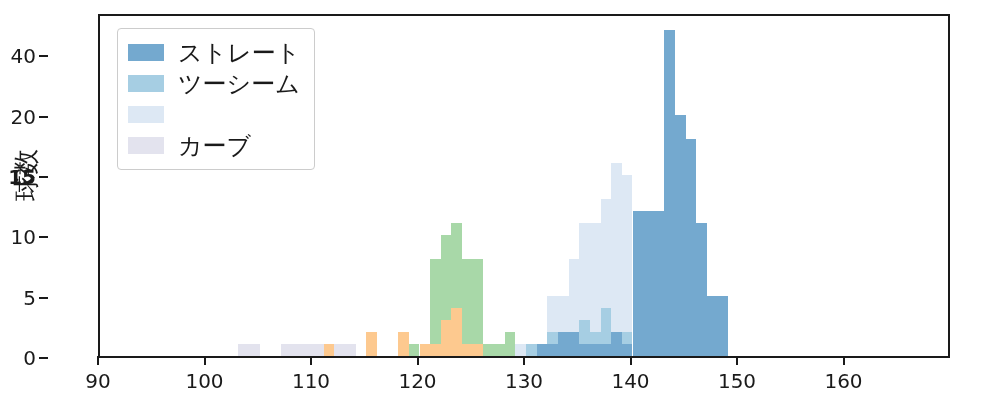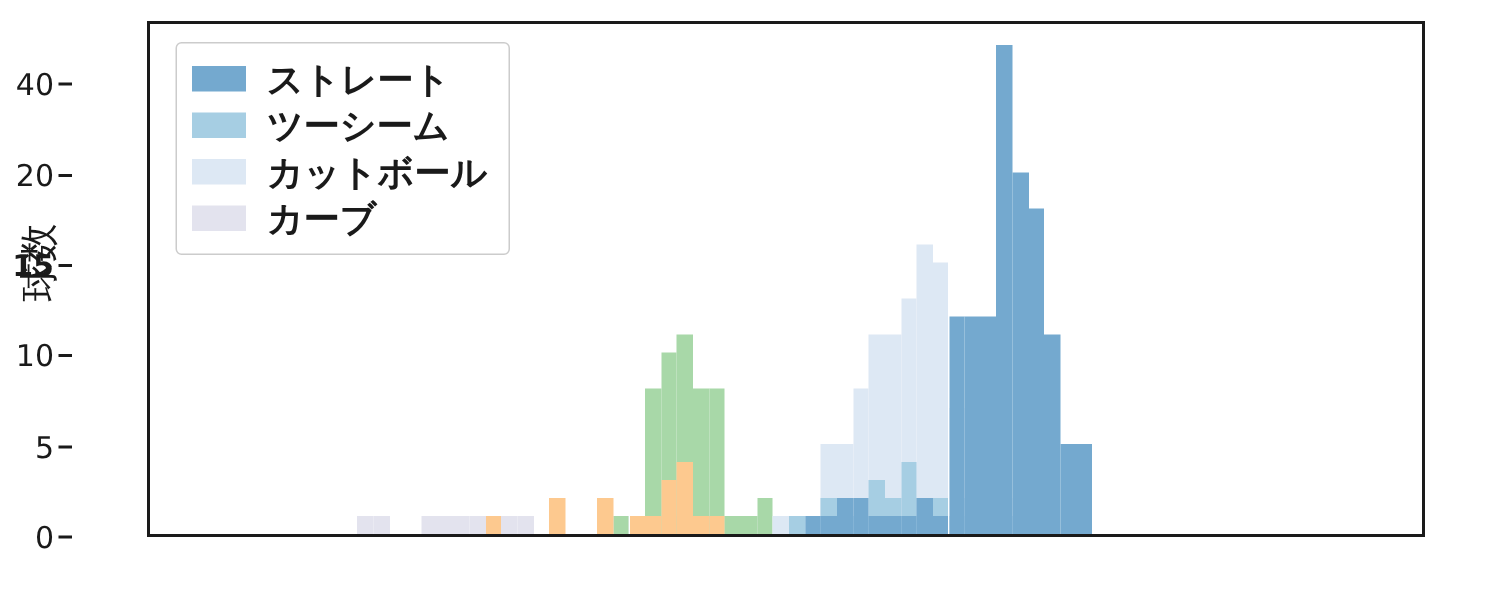--- a/index.html
+++ b/index.html
@@ -41,21 +41,21 @@
     transform:translateX(-50%);white-space:nowrap;
   }
 
   
   #legend{
     position:absolute;left:117px;top:28px;
     border:1px solid #cccccc;border-radius:4px;
     background:rgba(255,255,255,0.9);
     padding:8px 14px 8px 10px;
   }
-  .legend-row{display:flex;align-items:center;height:31px;font-weight:bold;}
+  .legend-row{display:flex;align-items:center;height:31px;}
   .legend-swatch{width:36px;height:17px;margin-right:14px;flex:0 0 auto;}
   .legend-label{font-size:24px;color:#1a1a1a;line-height:1;white-space:nowrap;}
 </style>
 </head>
 <body>
 
 <div id="root">
 
   <div id="y-axis">
     <div id="y-axis-title">球数</div>
@@ -153,33 +153,50 @@
         <div class="bar" style="left: 244.95px; width: 10.65px; height: 12.0702px; background: rgb(227, 227, 238); z-index: 5;"></div>
         <div class="bar" style="left: 298.2px; width: 10.65px; height: 12.0702px; background: rgb(227, 227, 238); z-index: 5;"></div>
         <div class="bar" style="left: 308.85px; width: 10.65px; height: 12.0702px; background: rgb(227, 227, 238); z-index: 5;"></div>
         <div class="bar" style="left: 340.8px; width: 10.65px; height: 12.0702px; background: rgb(227, 227, 238); z-index: 5;"></div>
         <div class="bar" style="left: 351.45px; width: 10.65px; height: 12.0702px; background: rgb(227, 227, 238); z-index: 5;"></div>
         <div class="bar" style="left: 383.4px; width: 10.65px; height: 12.0702px; background: rgb(227, 227, 238); z-index: 5;"></div>
         <div class="bar" style="left: 394.05px; width: 10.65px; height: 12.0702px; background: rgb(227, 227, 238); z-index: 5;"></div>
       </div>
   </div>
 
+  <div id="x-axis">
+      <div class="xtick-mark" style="left: 98px;"></div>
+      <div class="xtick-label" style="left: 98px;">90</div>
+      <div class="xtick-mark" style="left: 204.5px;"></div>
+      <div class="xtick-label" style="left: 204.5px;">100</div>
+      <div class="xtick-mark" style="left: 311px;"></div>
+      <div class="xtick-label" style="left: 311px;">110</div>
+      <div class="xtick-mark" style="left: 417.5px;"></div>
+      <div class="xtick-label" style="left: 417.5px;">120</div>
+      <div class="xtick-mark" style="left: 524px;"></div>
+      <div class="xtick-label" style="left: 524px;">130</div>
+      <div class="xtick-mark" style="left: 630.5px;"></div>
+      <div class="xtick-label" style="left: 630.5px;">140</div>
+      <div class="xtick-mark" style="left: 737px;"></div>
+      <div class="xtick-label" style="left: 737px;">150</div>
+      <div class="xtick-mark" style="left: 843.5px;"></div>
+      <div class="xtick-label" style="left: 843.5px;">160</div>
+    </div>
 
   <div id="legend">
       <div class="legend-row">
         <span class="legend-swatch" style="background: rgb(116, 169, 207);"></span>
         <span class="legend-label">ストレート</span>
       </div>
       <div class="legend-row">
         <span class="legend-swatch" style="background: rgb(166, 206, 227);"></span>
         <span class="legend-label">ツーシーム</span>
       </div>
       <div class="legend-row">
         <span class="legend-swatch" style="background: rgb(221, 232, 244);"></span>
-        <span class="legend-label">カットボール</span>
       </div>
       <div class="legend-row">
         <span class="legend-swatch" style="background: rgb(227, 227, 238);"></span>
         <span class="legend-label">カーブ</span>
       </div>
     </div>
 
 </div>
 
 </body></html>

